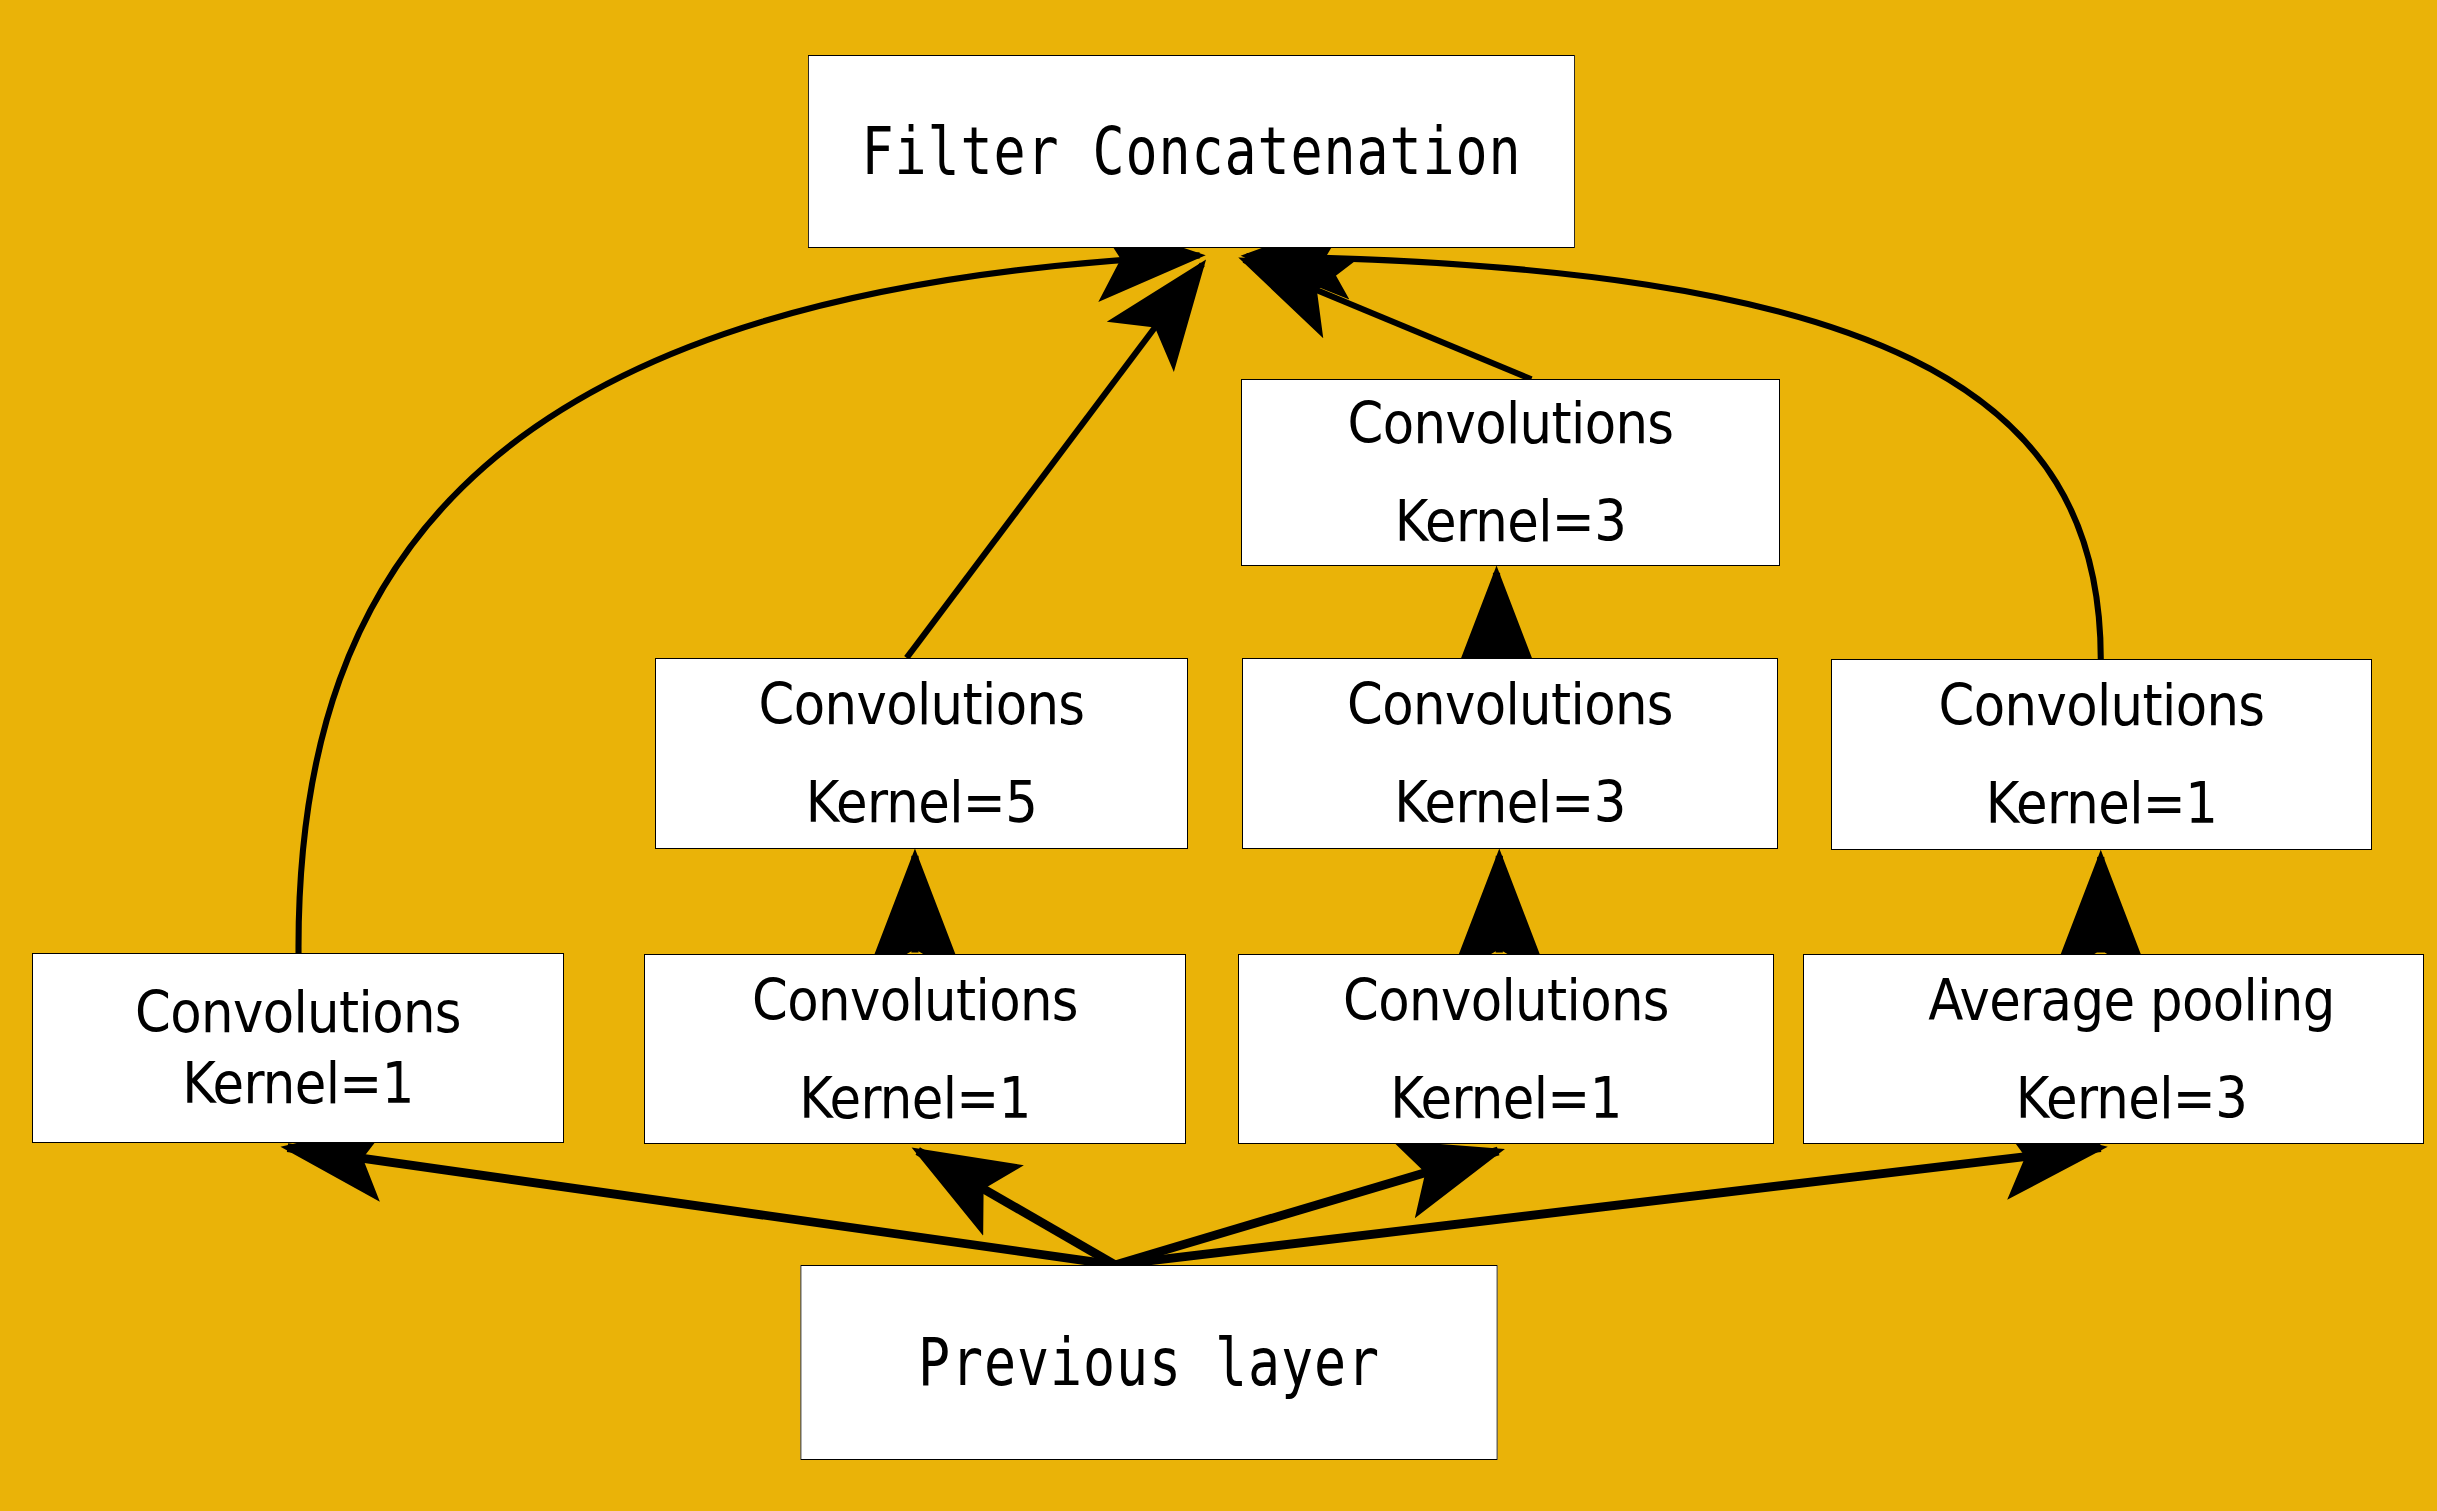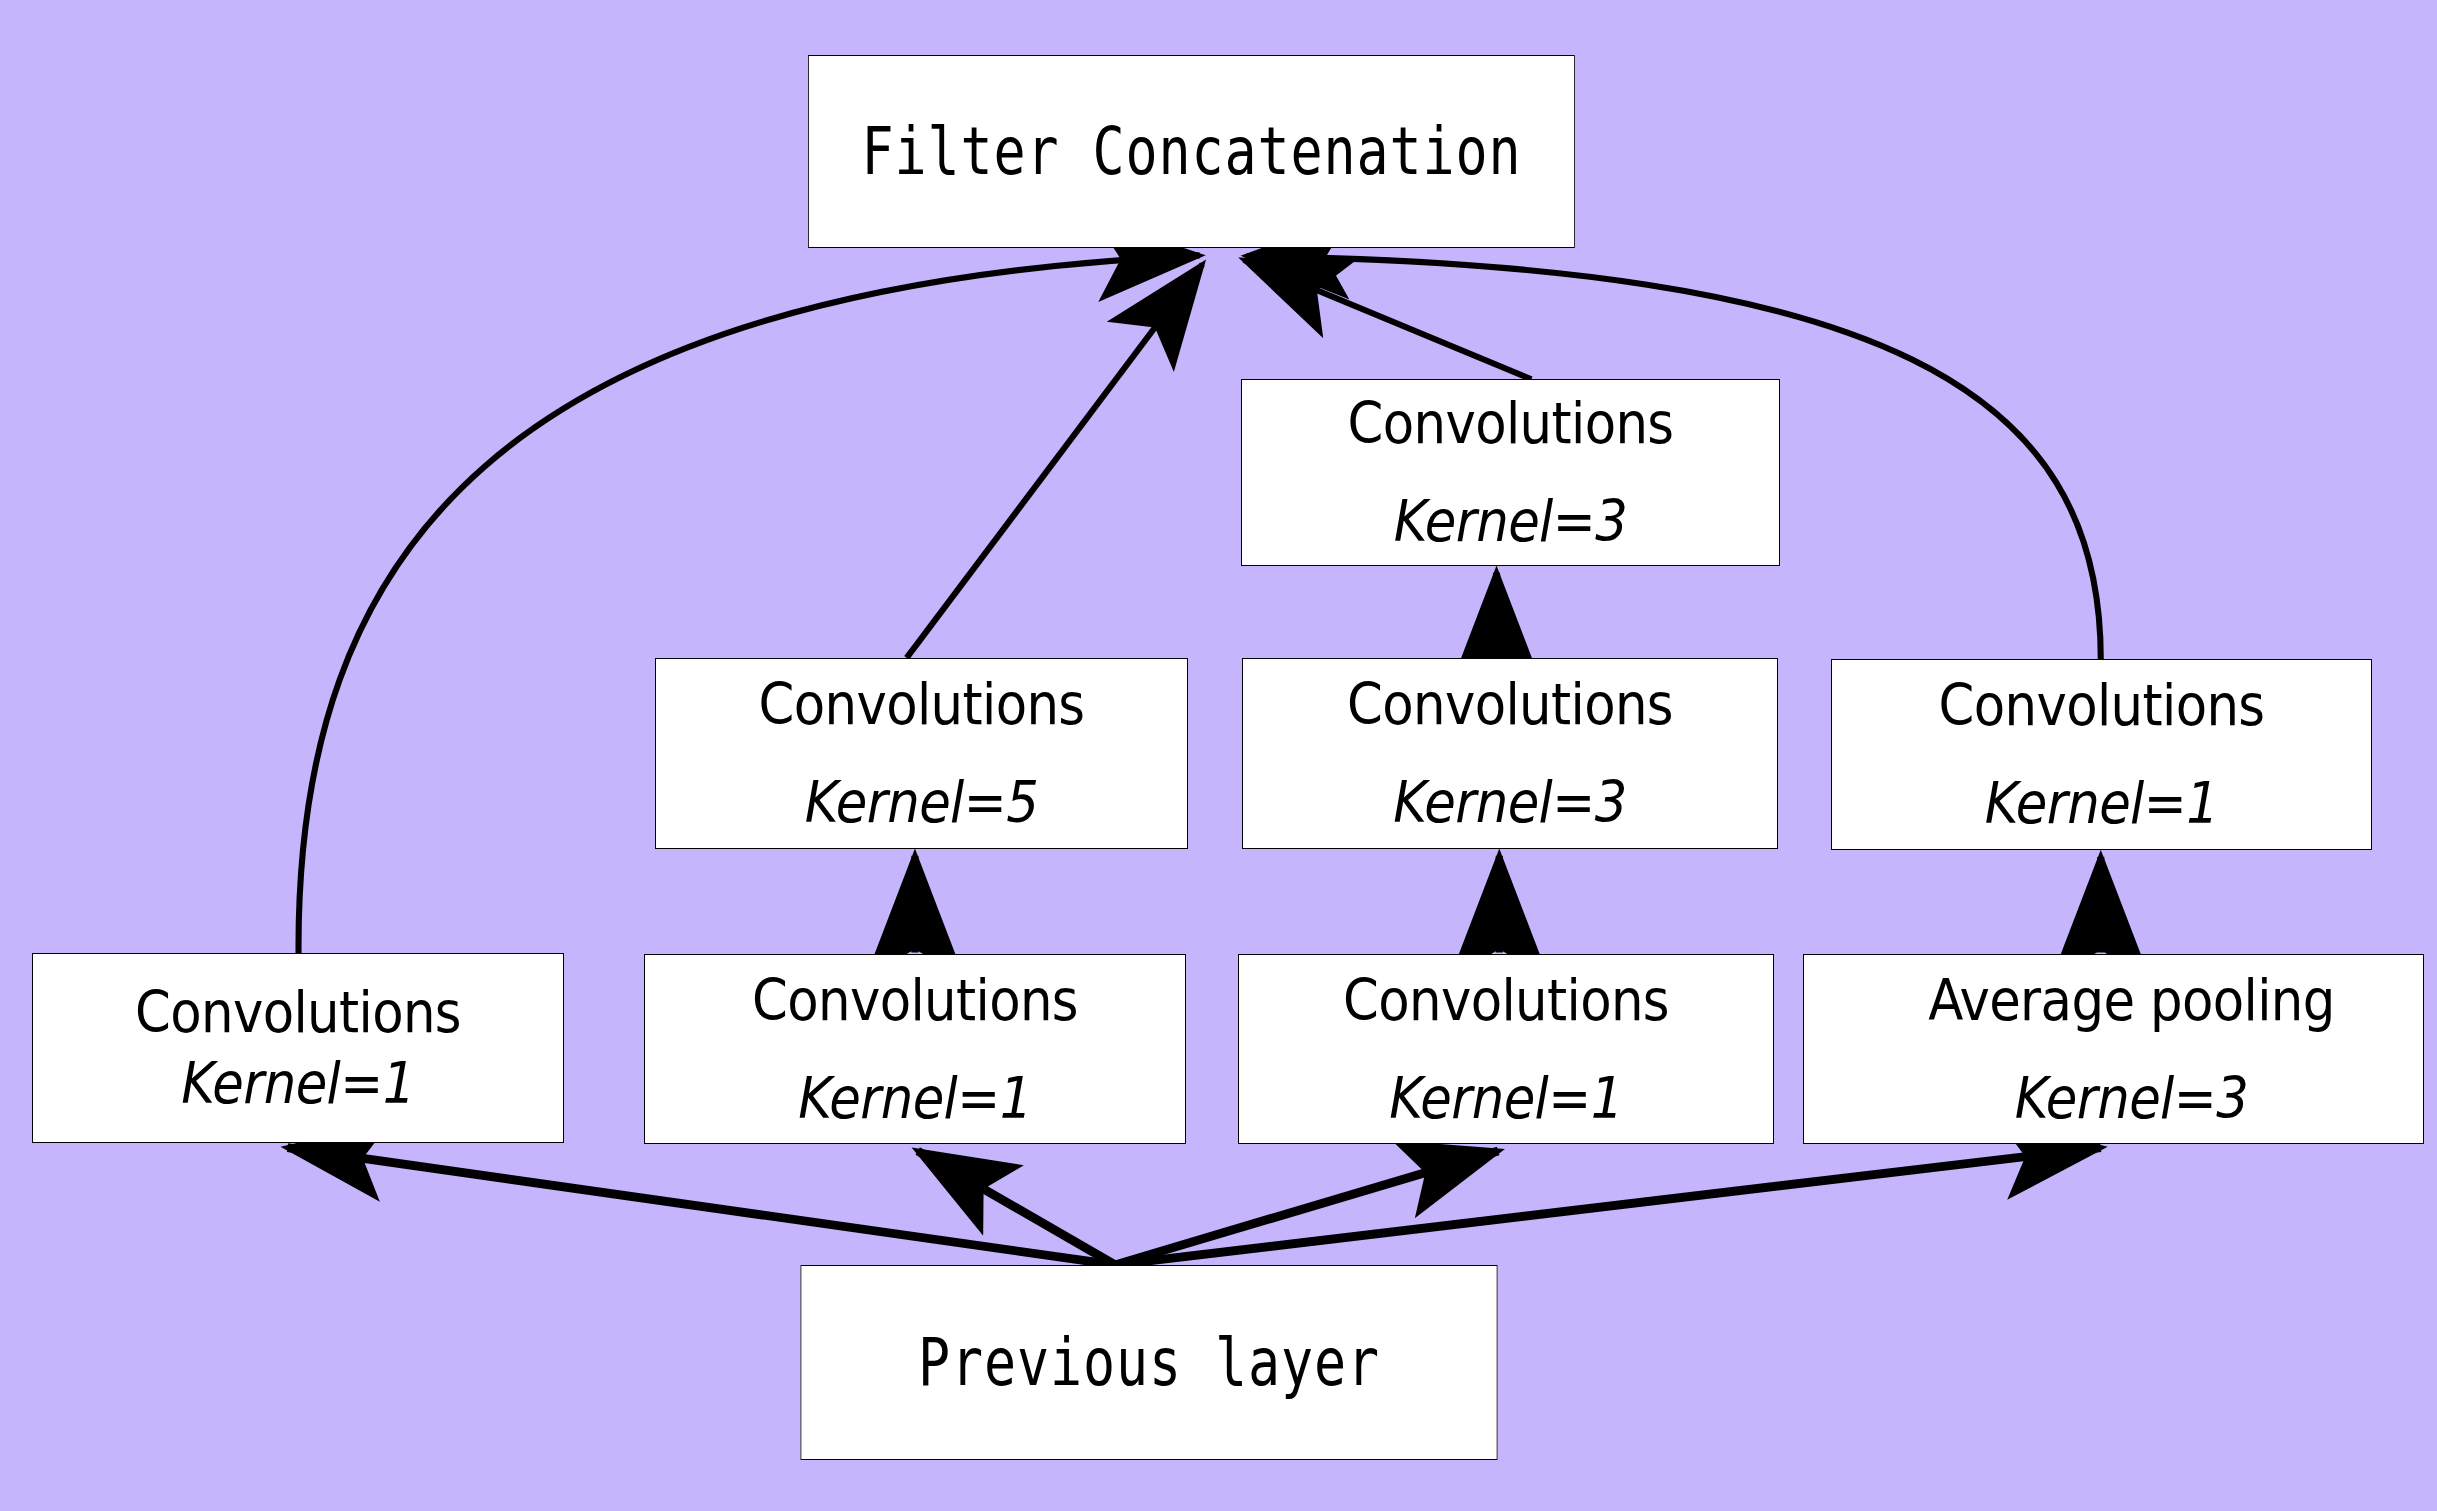--- a/index.html
+++ b/index.html
@@ -5,21 +5,21 @@
 <style>
   html, body {
     margin: 0;
     padding: 0;
     background: #ffffff;
   }
   #stage {
     position: relative;
     width: 2438px;
     height: 1512px;
-    background: #c4b5fd;
+    background: #eab308;
     overflow: hidden;
     font-family: "Liberation Sans", sans-serif;
   }
   #wires {
     position: absolute;
     left: 0;
     top: 0;
     width: 2438px;
     height: 1512px;
     pointer-events: none;
@@ -38,21 +38,21 @@
     line-height: 1.0;
   }
   
   .node.sans {
     font-family: "Liberation Sans Narrow", "DejaVu Sans Condensed", "Liberation Sans", sans-serif;
     font-stretch: condensed;
     font-size: 57px;
     letter-spacing: -0.6px;
   }
   .node.sans .line1 { margin-bottom: 41px; }
-  .node.sans .line2 { margin-bottom: 0; font-style: italic; }
+  .node.sans .line2 { margin-bottom: 0; }
   .node.sans.tight .line1 { margin-bottom: 14.4px; }
 
   
   .node.mono {
     font-family: "DejaVu Sans Mono", "Liberation Mono", monospace;
     font-size: 65px;
     letter-spacing: 1.1px;
     transform: scaleX(0.82);
   }
 

